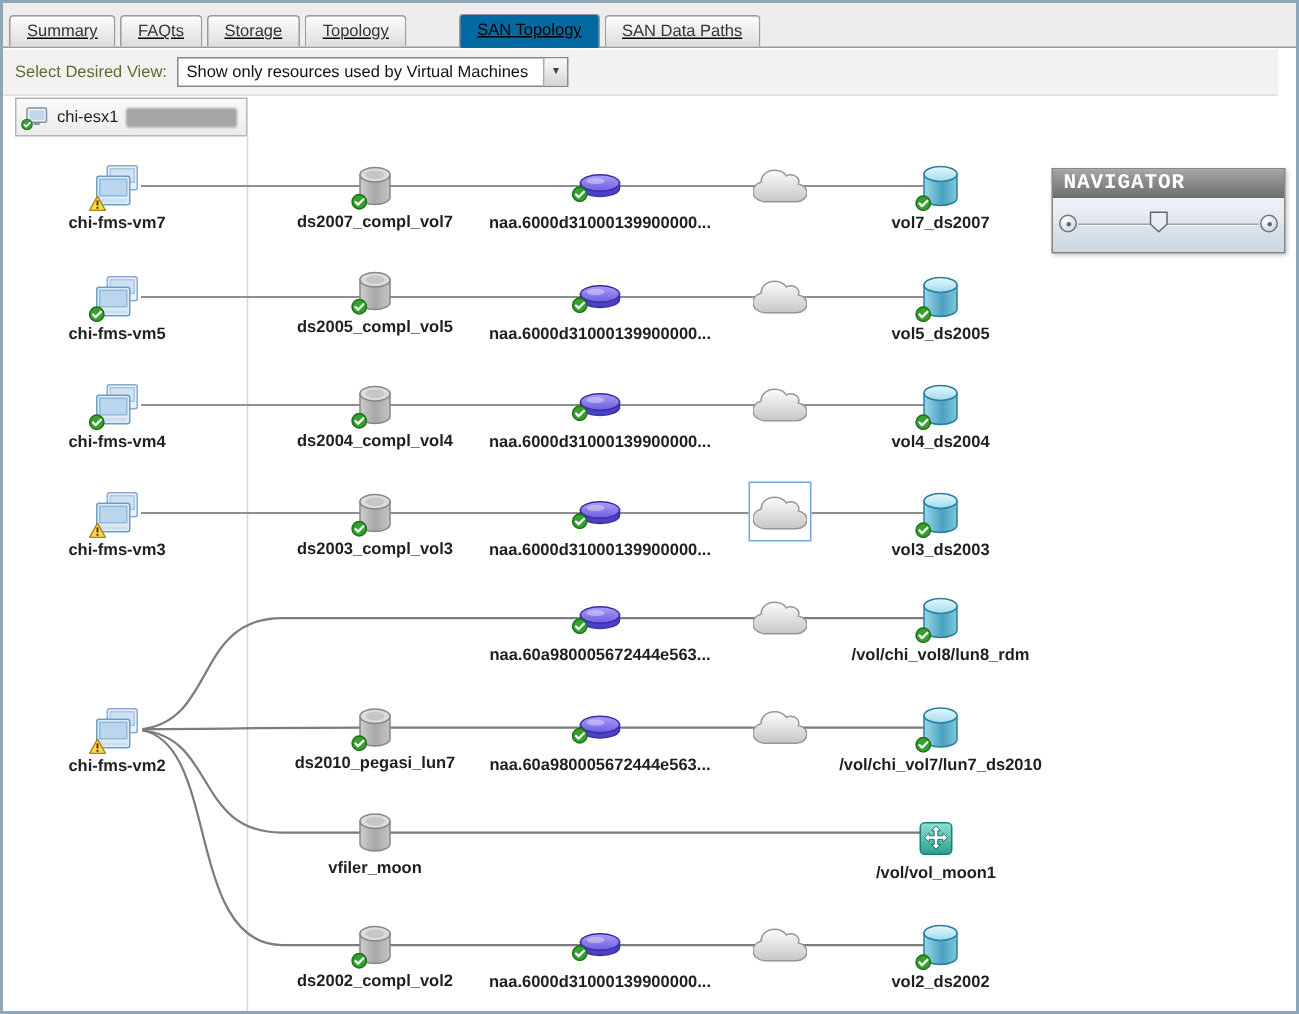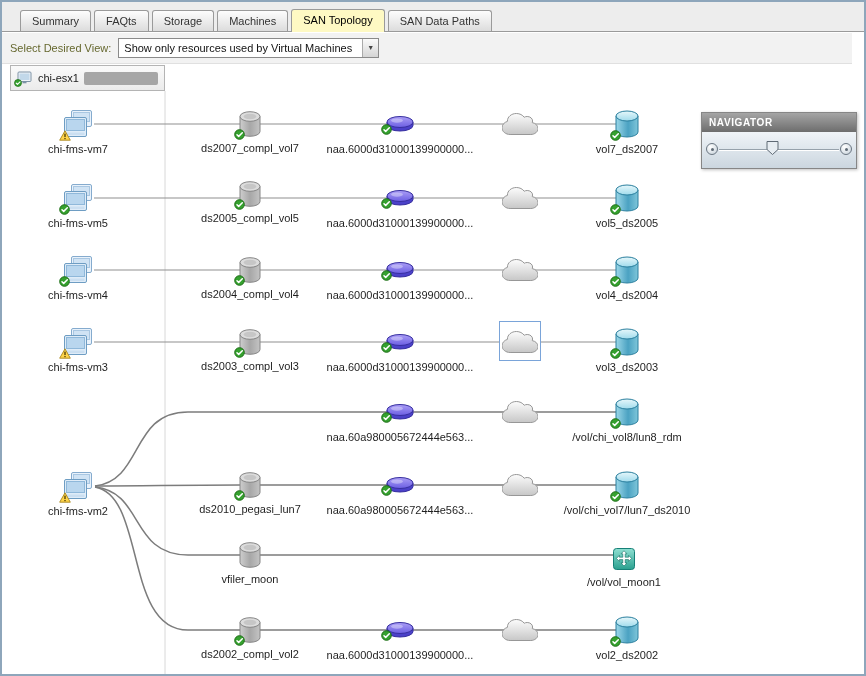--- a/index.html
+++ b/index.html
@@ -1,25 +1,25 @@
 <!DOCTYPE html>
 <html><head>
 <meta charset="utf-8">
 <style>
   * { margin:0; padding:0; box-sizing:border-box; }
   body { font-family:"Liberation Sans",sans-serif; background:#fff; }
   .frame { position:relative; width:866px; height:676px; border:2px solid #8ea6bb; background:#fff; overflow:hidden; }
 
   
   .tabbar { position:absolute; top:0; left:0; right:0; height:30px; background:#ededed;
-            border-bottom:1px solid #9a9a9a; display:flex; align-items:flex-end; padding-left:18px; z-index:6; }
+            border-bottom:1px solid #9a9a9a; display:flex; align-items:flex-end; padding-left:4px; z-index:6;text-decoration:underline; }
   .tab { position:relative; font-size:11px; color:#333; padding:4px 11px; margin-right:3px;
          border:1px solid #9a9a9a; border-bottom:none; border-radius:3px 3px 0 0;
          background:linear-gradient(#fdfdfd,#dcdcdc); cursor:default; }
-  .tab.active { background:#fef9c3; margin-bottom:-1px; padding-bottom:6px; z-index:2; color:#000; }
+  .tab.active { background:#0369a1; margin-bottom:-1px; padding-bottom:6px; z-index:2; color:#000;margin-left:32px; }
 
   
   .toolbar { position:absolute; top:31px; left:0; right:12px; height:31px; background:#f2f2f2;
              border-bottom:1px solid #e0e0e0; display:flex; align-items:center; padding-left:8px; gap:7px; z-index:6; }
   .view-label { font-size:11px; color:#66682f; }
   .dropdown { display:flex; align-items:center; height:20px; border:1px solid #8a8a8a; background:#fff;
               font-size:11px; color:#111; padding-left:5px; }
   .dd-btn { margin-left:10px; width:16px; height:18px; background:linear-gradient(#fafafa,#d5d5d5);
             border-left:1px solid #aaa; font-size:7px; color:#444; text-align:center; line-height:18px; }
 
@@ -27,36 +27,36 @@
   .canvas { position:absolute; top:62px; left:0; width:862px; height:610px; background:#fff; }
   .wires { position:absolute; left:0; top:0; z-index:1; }
 
   .sel-box { position:absolute; left:497px; top:257px; width:42px; height:40px;
              border:1px solid #7aa4d9; background:#fff; z-index:2; }
 
   .node { position:absolute; width:170px; margin-left:-85px; display:flex; flex-direction:column;
           align-items:center; z-index:3; cursor:default; }
   .icon-wrap { position:relative; line-height:0; }
   .badge { position:absolute; left:-4px; bottom:-2px; }
-  .label { font-size:11px; color:#1f1f1f; margin-top:4px; white-space:nowrap; }
+  .label { font-size:11px; color:#1f1f1f; margin-top:4px; white-space:nowrap;font-weight:bold; }
   .node.lun .label { margin-top:10px; }
   .node.cloud { width:60px; margin-left:-30px; }
 
   
   .host-box { position:absolute; left:8px; top:1px; width:155px; height:26px; z-index:4;
               background:linear-gradient(#fafafa,#ebebeb); border:1px solid #b4b4b4;
               display:flex; align-items:center; gap:5px; padding:0 6px;text-align:center; }
   .host-label { font-size:11px; color:#222; }
   .redaction { flex:1; height:13px; background:#a6a6a6; border-radius:2px; filter:blur(0.6px); }
 
   
   .navigator { position:absolute; left:699px; top:48px; width:156px; z-index:5;
                border:1px solid #868686; background:#dfe7ee; box-shadow:1px 1px 3px rgba(0,0,0,.25); }
-  .nav-header { height:19px; background:linear-gradient(#a5a5a5,#6d6d6d); color:#fff; font-size:10px;
-                font-weight:bold; letter-spacing:.6px; line-height:19px; padding-left:7px; }
+  .nav-header { height:19px; background:linear-gradient(#a5a5a5,#6d6d6d); color:#fff; font-size:14px;
+                font-weight:bold; letter-spacing:.6px; line-height:19px; padding-left:7px;font-family:Liberation Mono, monospace; }
   .nav-body { position:relative; height:36px; background:linear-gradient(#f0f4f8,#cbd6df); }
   .nav-track { position:absolute; left:17px; right:17px; top:17px; height:2px; background:#96a1ab;
                border-bottom:1px solid #fff; }
   .nav-end { position:absolute; top:11px; width:12px; height:12px; border:1px solid #6b7682; border-radius:50%;
              background:radial-gradient(circle at 35% 30%, #ffffff, #c5d0d9); }
   .nav-end.left { left:4px; } .nav-end.right { right:4px; }
   .nav-end .dot { position:absolute; left:3.5px; top:3.5px; width:3px; height:3px; border-radius:50%; background:#5f6a75; }
   .nav-handle { position:absolute; top:8px; left:64px; }
 </style>
 </head>
@@ -143,21 +143,21 @@
     </symbol>
   </defs>
 </svg>
 
 <div class="frame">
 
   <div class="tabbar">
     <div class="tab">Summary</div>
     <div class="tab">FAQts</div>
     <div class="tab">Storage</div>
-    <div class="tab">Machines</div>
+    <div class="tab">Topology</div>
     <div class="tab active">SAN Topology</div>
     <div class="tab">SAN Data Paths</div>
   </div>
 
   <div class="toolbar">
     <span class="view-label">Select Desired View:</span>
     <div class="dropdown">
       <span>Show only resources used by Virtual Machines</span>
       <span class="dd-btn">▼</span>
     </div>

